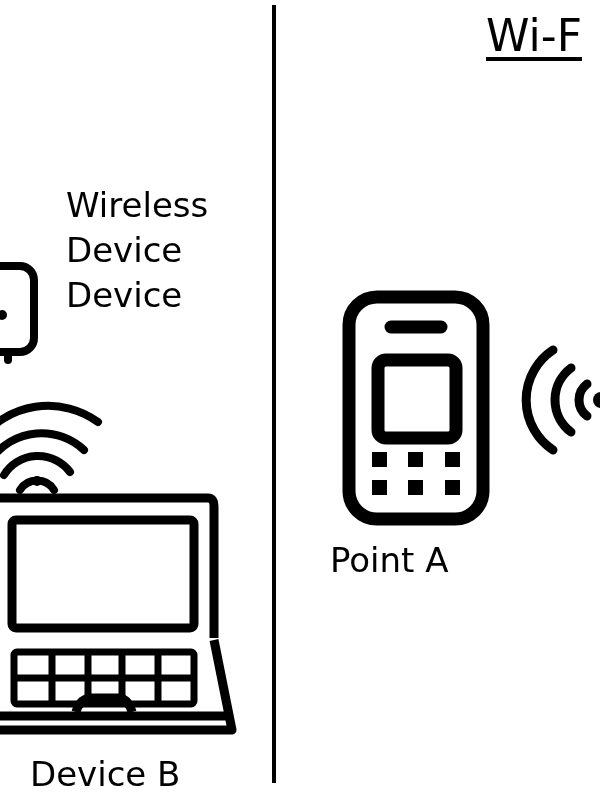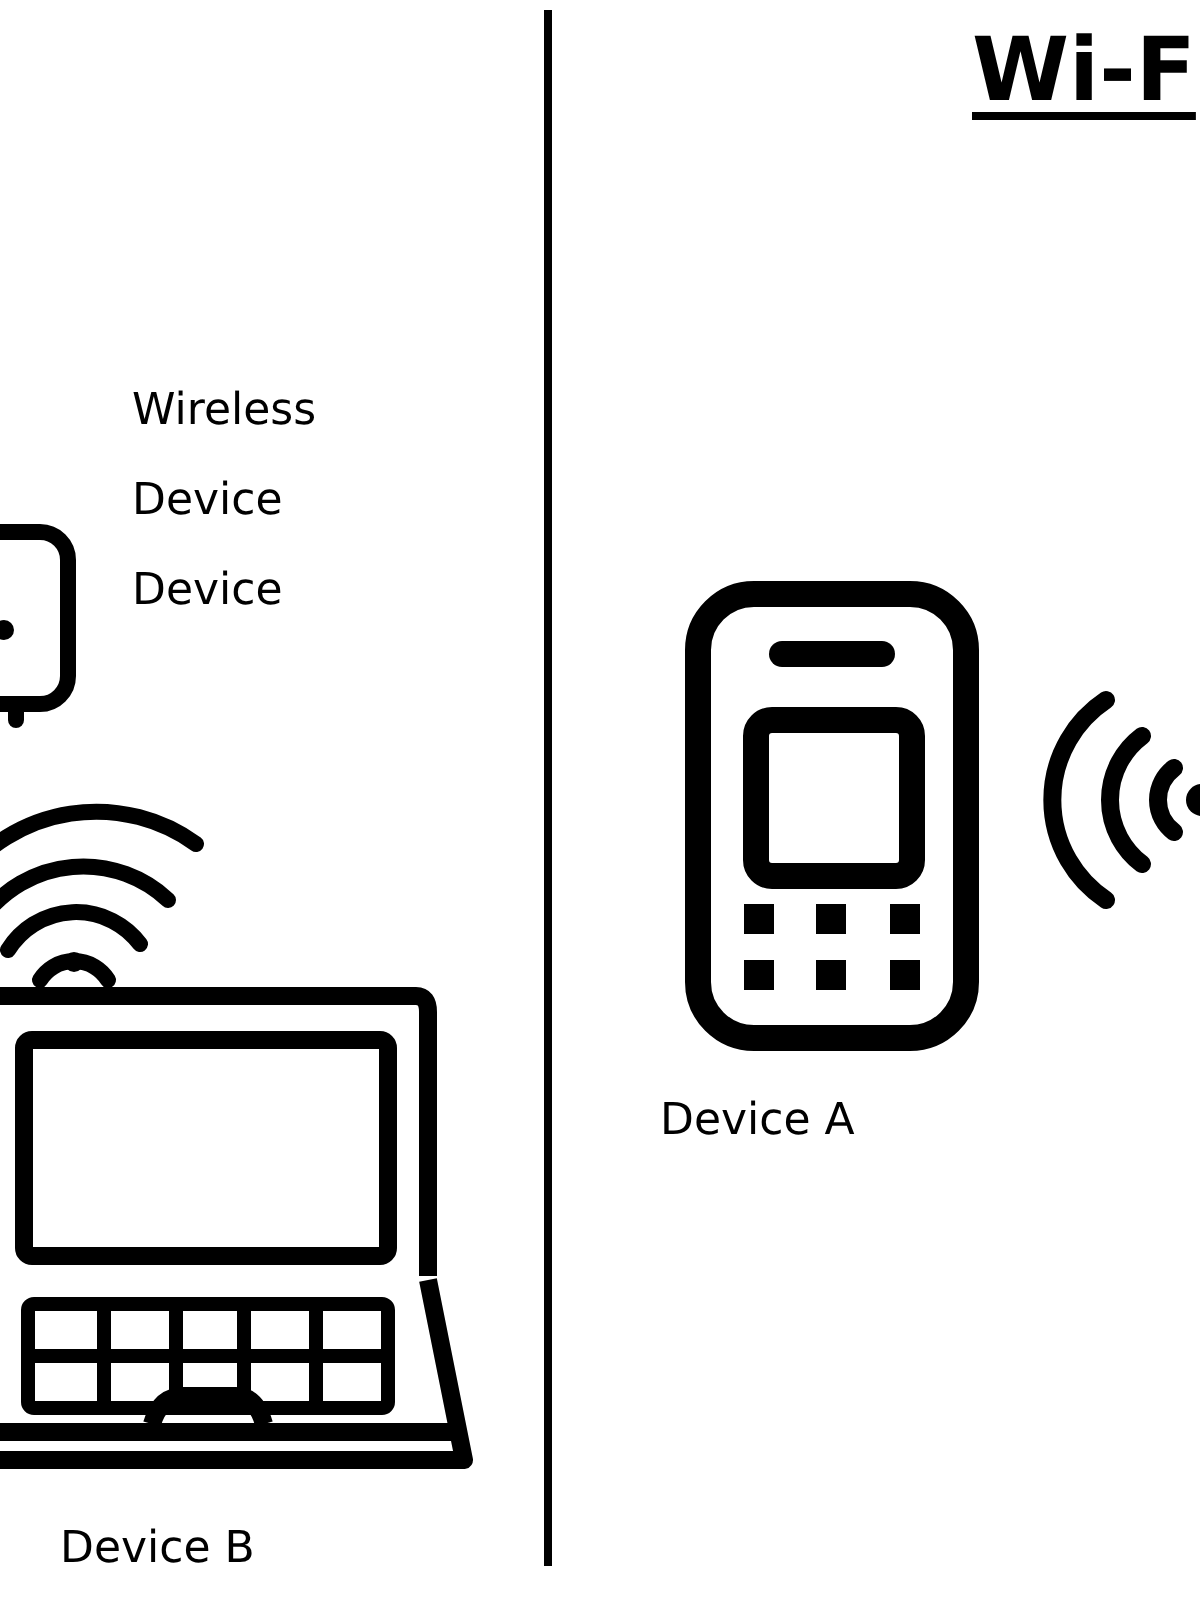--- a/index.html
+++ b/index.html
@@ -1,20 +1,20 @@
 <!DOCTYPE html>
 <html><head>
 <meta charset="utf-8">
 <style>
   html, body { margin:0; padding:0; }
   body { width:600px; height:800px; background:#ffffff; position:relative; overflow:hidden;
          font-family:"DejaVu Sans", sans-serif; color:#000; }
   .abs { position:absolute; }
-  .label { font-size:22px; line-height:45px; white-space:nowrap; }
-  .title { font-weight:bold; font-size:44px; text-decoration:underline; text-decoration-thickness:4px; text-underline-offset:6px; }
+  .label { font-size:34px; line-height:45px; white-space:nowrap; }
+  .title { font-weight:normal; font-size:44px; text-decoration:underline; text-decoration-thickness:4px; text-underline-offset:6px; }
   svg { position:absolute; overflow:visible; }
 </style>
 </head>
 <body>
 
 <div class="abs" style="left:272px; top:5px; width:4px; height:778px; background:#000;"></div>
 
 <div class="abs title" style="left:486px; top:10px;">Wi-F</div>
 
 <div class="abs" style="left:66px; top:183px;">
@@ -68,21 +68,21 @@
   <g fill="#000">
     <rect x="30" y="162" width="15" height="15"></rect>
     <rect x="66" y="162" width="15" height="15"></rect>
     <rect x="103" y="162" width="15" height="15"></rect>
     <rect x="30" y="190" width="15" height="15"></rect>
     <rect x="66" y="190" width="15" height="15"></rect>
     <rect x="103" y="190" width="15" height="15"></rect>
   </g>
 </svg>
 
-<div class="abs label" style="left:330px; top:538px;">Device A</div>
+<div class="abs label" style="left:330px; top:538px;">Point A</div>
 
 <svg style="left:525px; top:340px;" width="80" height="120">
   <g fill="none" stroke="#000" stroke-width="9" stroke-linecap="round">
     <path d="M 28 10 A 60 60 0 0 0 28 110"></path>
     <path d="M 46 28 A 40 40 0 0 0 46 92"></path>
     <path d="M 62 44 A 20 20 0 0 0 62 76"></path>
   </g>
   <circle cx="76" cy="60" r="8" fill="#000"></circle>
 </svg>
 

